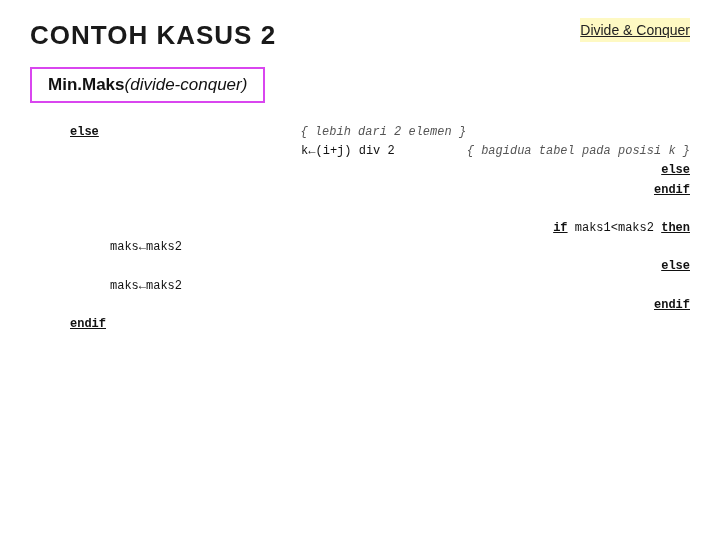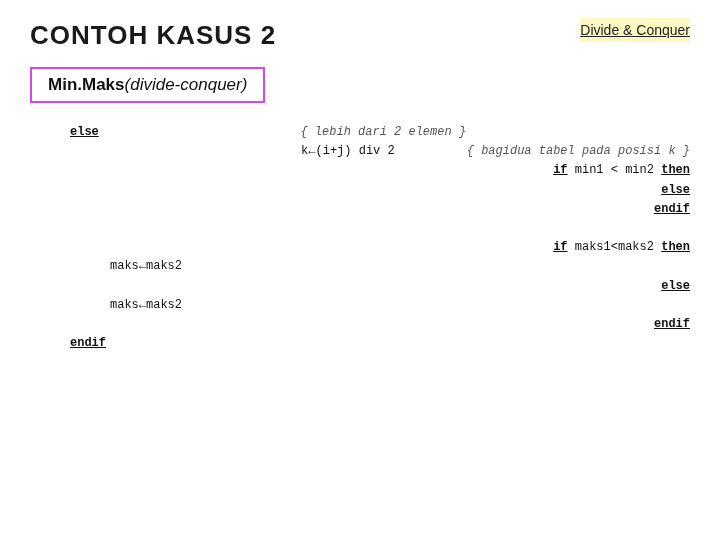--- a/index.html
+++ b/index.html
@@ -106,21 +106,20 @@
   </div>
 
   <div class="code-block">
 
     <span class="code-line"><span class="kw">else</span>                            <span class="comment">{ lebih dari 2 elemen }</span></span>
 
     <span class="code-line indent1">k←(i+j) div 2          <span class="comment">{ bagidua tabel pada posisi k }</span></span>
 
 
 
-    <span class="code-line indent1"><span class="kw">if</span> min1 &lt; min2 <span class="kw">then</span></span>
 
 
     <span class="code-line indent1"><span class="kw">else</span></span>
 
 
     <span class="code-line indent1"><span class="kw">endif</span></span>
 
     <span class="code-line">&nbsp;</span>
 
     <span class="code-line indent1"><span class="kw">if</span> maks1&lt;maks2 <span class="kw">then</span></span>

